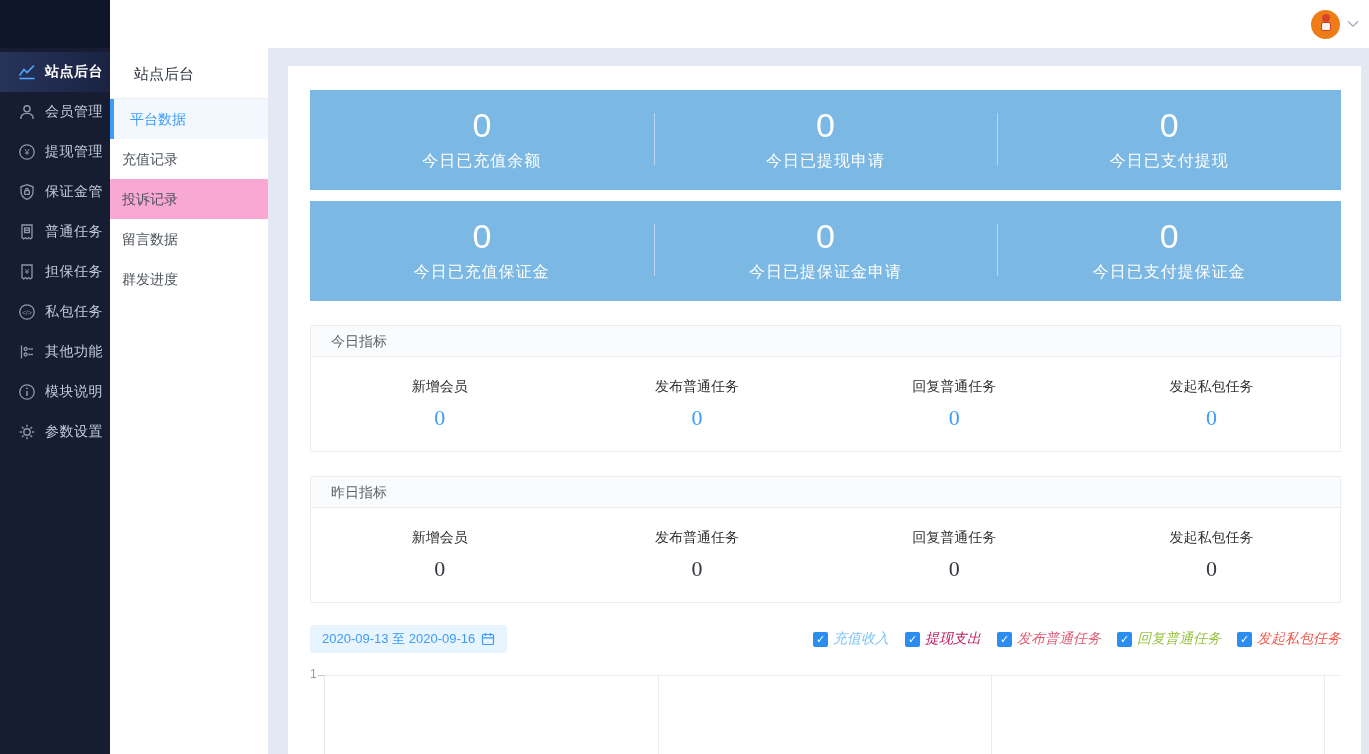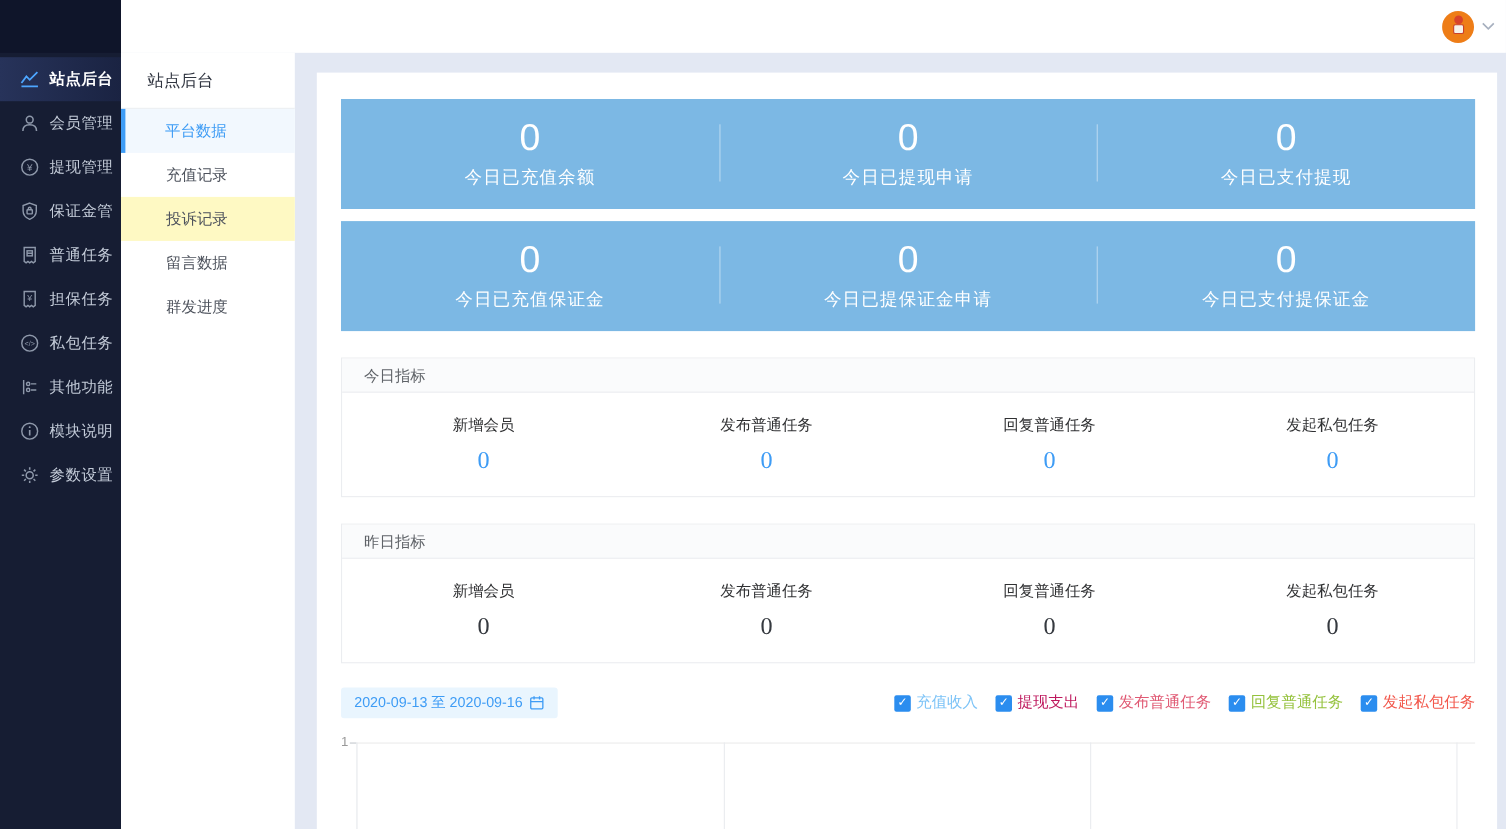--- a/index.html
+++ b/index.html
@@ -24,24 +24,24 @@
   .avatar { width:29px; height:29px; border-radius:50%; background:#ee7d17; position:relative;
     overflow:hidden; cursor:pointer; flex:0 0 29px; }
   .av-head { position:absolute; left:11px; top:4px; width:8px; height:8px; border-radius:50%; background:#d8432b; }
   .av-body { position:absolute; left:10px; top:12px; width:10px; height:9px; border-radius:2px; background:#f6f2ec; border:1px solid #c9402a; }
   .caret { margin-left:7px; cursor:pointer; display:flex; }
 
   
   .submenu { position:absolute; left:110px; top:48px; width:158px; bottom:0; background:#fff; z-index:3; }
   .submenu-title { height:51px; line-height:51px; padding-left:24px; font-size:15px; color:#303540;
     border-bottom:1px solid #eceef1; }
-  .sub-item { height:40px; line-height:40px; padding-left:41px; font-size:14px; color:#4d525c; cursor:pointer; }
+  .sub-item { height:40px; line-height:40px; padding-left:12px; font-size:14px; color:#4d525c; cursor:pointer; }
   .sub-item.active { color:var(--accent,#3e9cf5); background:#f2f8fe;
-    border-left:4px solid var(--accent,#3e9cf5); padding-left:36px; }
-  .sub-item.hovered { background:#fef9c3; }
+    border-left:4px solid var(--accent,#3e9cf5); padding-left:16px; }
+  .sub-item.hovered { background:#f9a8d4; }
 
   
   .card { position:absolute; left:288px; top:66px; width:1073px; bottom:0; background:#fff;
     padding:24px 20px 0 22px; overflow:hidden; }
 
   .banner { height:100px; background:var(--banner,#7cb8e4); display:flex; position:relative; }
   .banner + .banner { margin-top:11px; }
   .banner .sect { flex:1; display:flex; flex-direction:column; align-items:center; justify-content:center; color:#fff; }
   .banner .num { font-size:34px; line-height:1.05; }
   .banner .cap { font-size:16px; margin-top:7px; letter-spacing:1px;font-family:Liberation Mono, monospace; }
@@ -59,21 +59,21 @@
   .panel.yesterday .m-val { color:#35393f; }
 
   
   .toolbar { margin-top:22px; height:28px; display:flex; align-items:center; justify-content:space-between;gap:24px; }
   .date-btn { height:28px; background:#e9f5fe; border-radius:3px; display:inline-flex; align-items:center;
     padding:0 12px; font-size:13px; color:var(--accent,#3e9cf5); cursor:pointer; gap:6px; }
   .legend { display:flex; align-items:center; gap:16px; }
   .lg-item { display:flex; align-items:center; gap:5px; cursor:pointer; }
   .cbx { width:15px; height:15px; border-radius:2px; background:var(--legend_checkbox,#2b8def);
     color:#fff; font-size:11px; line-height:15px; text-align:center; }
-  .lg-lb { font-size:14px; }
+  .lg-lb { font-size:14px;font-style:italic; }
 
   
   .chart { position:relative; margin-top:13px; height:180px; }
   .y-tick { position:absolute; left:0; top:2px; font-size:12px; color:#999; line-height:12px; }
   .tickmark { position:absolute; left:8px; top:9px; width:6px; height:1px; background:#c4c8cd; }
   .hgrid { position:absolute; left:14px; right:0; top:9px; height:1px; background:#ececec; }
   .plot { position:absolute; left:14px; right:16px; top:9px; bottom:-40px;
     border-left:1px solid #e5e8ec; border-right:1px solid #e9ecef; }
   .vgrid { position:absolute; top:0; bottom:0; width:1px; background:#e9ecef; }
   .v1 { left:33.333%; } .v2 { left:66.667%; }

